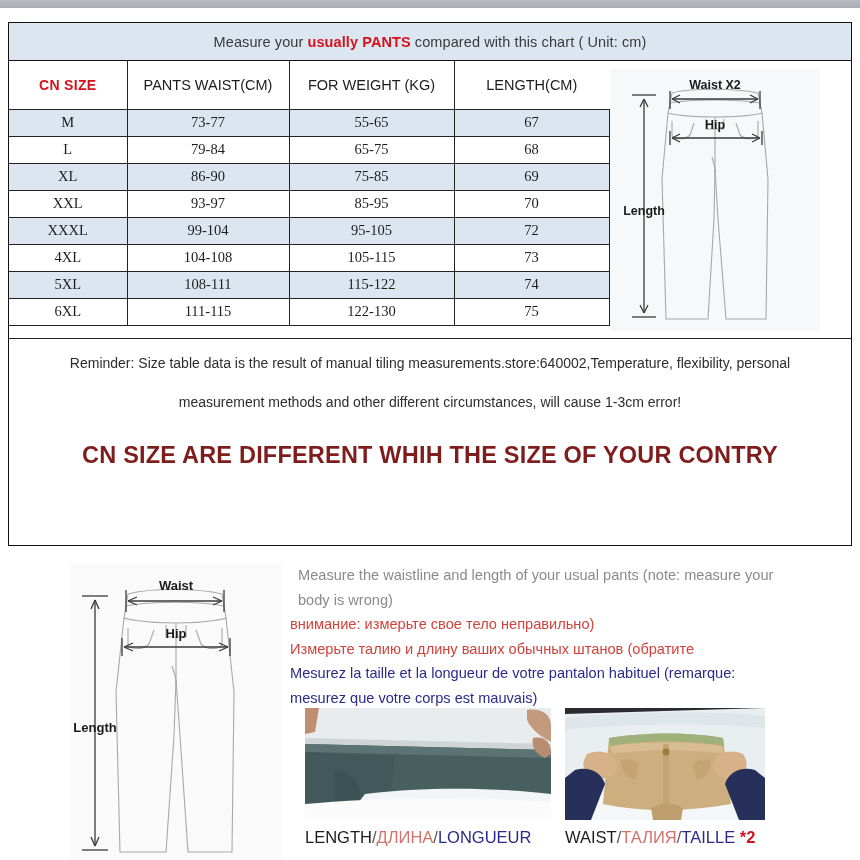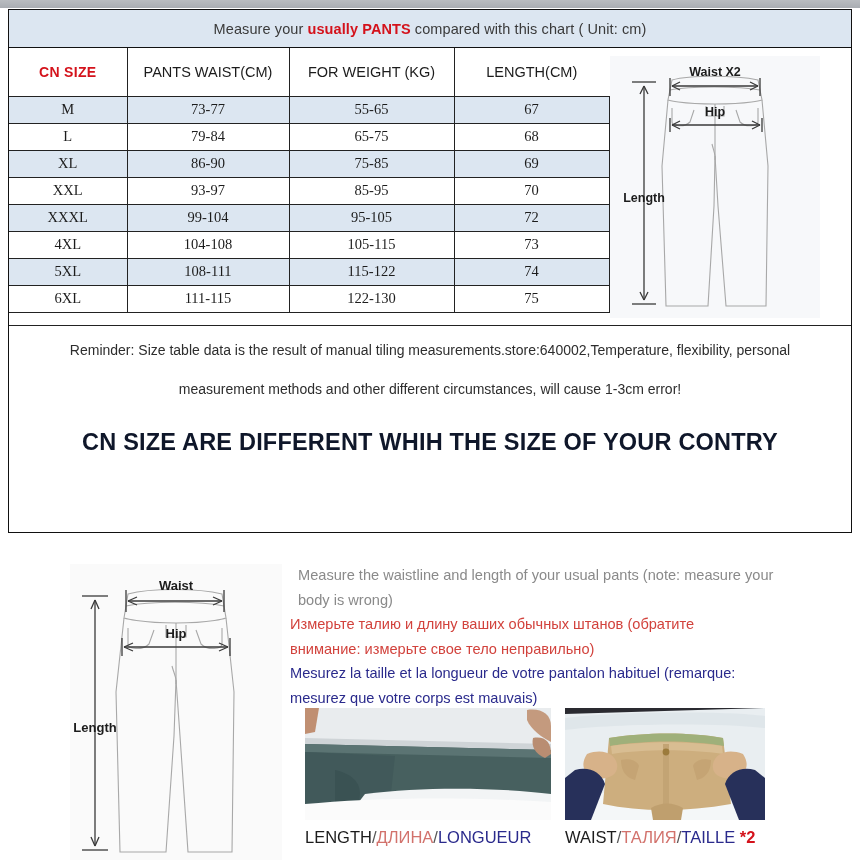--- a/index.html
+++ b/index.html
@@ -13,21 +13,21 @@
   #page { position: relative; width: 860px; height: 860px; background:#fff; }
 
   
   .top-strip {
     position:absolute; left:0; top:0; width:860px; height:8px;
     background: linear-gradient(#b9bcc0, #a9adb2);
   }
 
   
   .chart-box {
-    position:absolute; left:8px; top:9px; width:844px; height:524px;
+    position:absolute; left:8px; top:22px; width:844px; height:524px;
     border:1.5px solid #111; background:#fff;
   }
   .chart-title {
     height:38px; background:#dce6f1;
     border-bottom:1.5px solid #111;
     display:flex; align-items:center; justify-content:center;
     font-size:14.5px; color:#3a3a3a; letter-spacing:.1px;
   }
   .chart-title .hl { color:#d4121b; font-weight:bold; padding:0 4px; }
 
@@ -77,21 +77,21 @@
     display:flex; flex-direction:column; align-items:center; justify-content:center;
     gap:22px; padding:0 18px;
   }
   .reminder p { margin:0; font-size:14px; color:#2d2d2d; line-height:1.2; }
 
   .banner {
     position:absolute; left:0; top:365px; width:100%; height:59px;
     display:flex; align-items:center; justify-content:center;
   }
   .banner span {
-    color:#0f172a; font-weight:bold; font-size:23.5px; letter-spacing:.2px;
+    color:#7f1d1d; font-weight:bold; font-size:23.5px; letter-spacing:.2px;
   }
 
   
   .lower { position:absolute; left:0; top:556px; width:815px; height:332px; }
 
   .lower-diagram {
     position:absolute; left:70px; top:8px; width:212px; height:300px;
     background:#fafafa;
   }
 
@@ -286,22 +286,22 @@
         </g>
         <text x="106" y="26" text-anchor="middle" font-family="Liberation Sans, sans-serif" font-size="13" font-weight="bold" fill="#1c1c1c">Waist</text>
         <text x="106" y="74" text-anchor="middle" font-family="Liberation Sans, sans-serif" font-size="13" font-weight="bold" fill="#1c1c1c">Hip</text>
         <text x="25" y="168" text-anchor="middle" font-family="Liberation Sans, sans-serif" font-size="13" font-weight="bold" fill="#1c1c1c">Length</text>
       </svg>
     </div>
 
     <div class="lower-text">
       <p class="ln en">Measure the waistline and length of your usual pants (note: measure your</p>
       <p class="ln en">body is wrong)</p>
+      <p class="ln ru">внимание: измерьте свое тело неправильно)</p>
       <p class="ln ru">Измерьте талию и длину ваших обычных штанов (обратите</p>
-      <p class="ln ru">внимание: измерьте свое тело неправильно)</p>
       <p class="ln fr">Mesurez la taille et la longueur de votre pantalon habituel (remarque:</p>
       <p class="ln fr">mesurez que votre corps est mauvais)</p>
     </div>
 
     <div class="photos">
 
       <div class="photo-block left">
         <div class="photo-frame">
           <svg width="246" height="112" viewBox="0 0 246 112">
             <rect x="0" y="0" width="246" height="112" fill="#eceff1"></rect>

